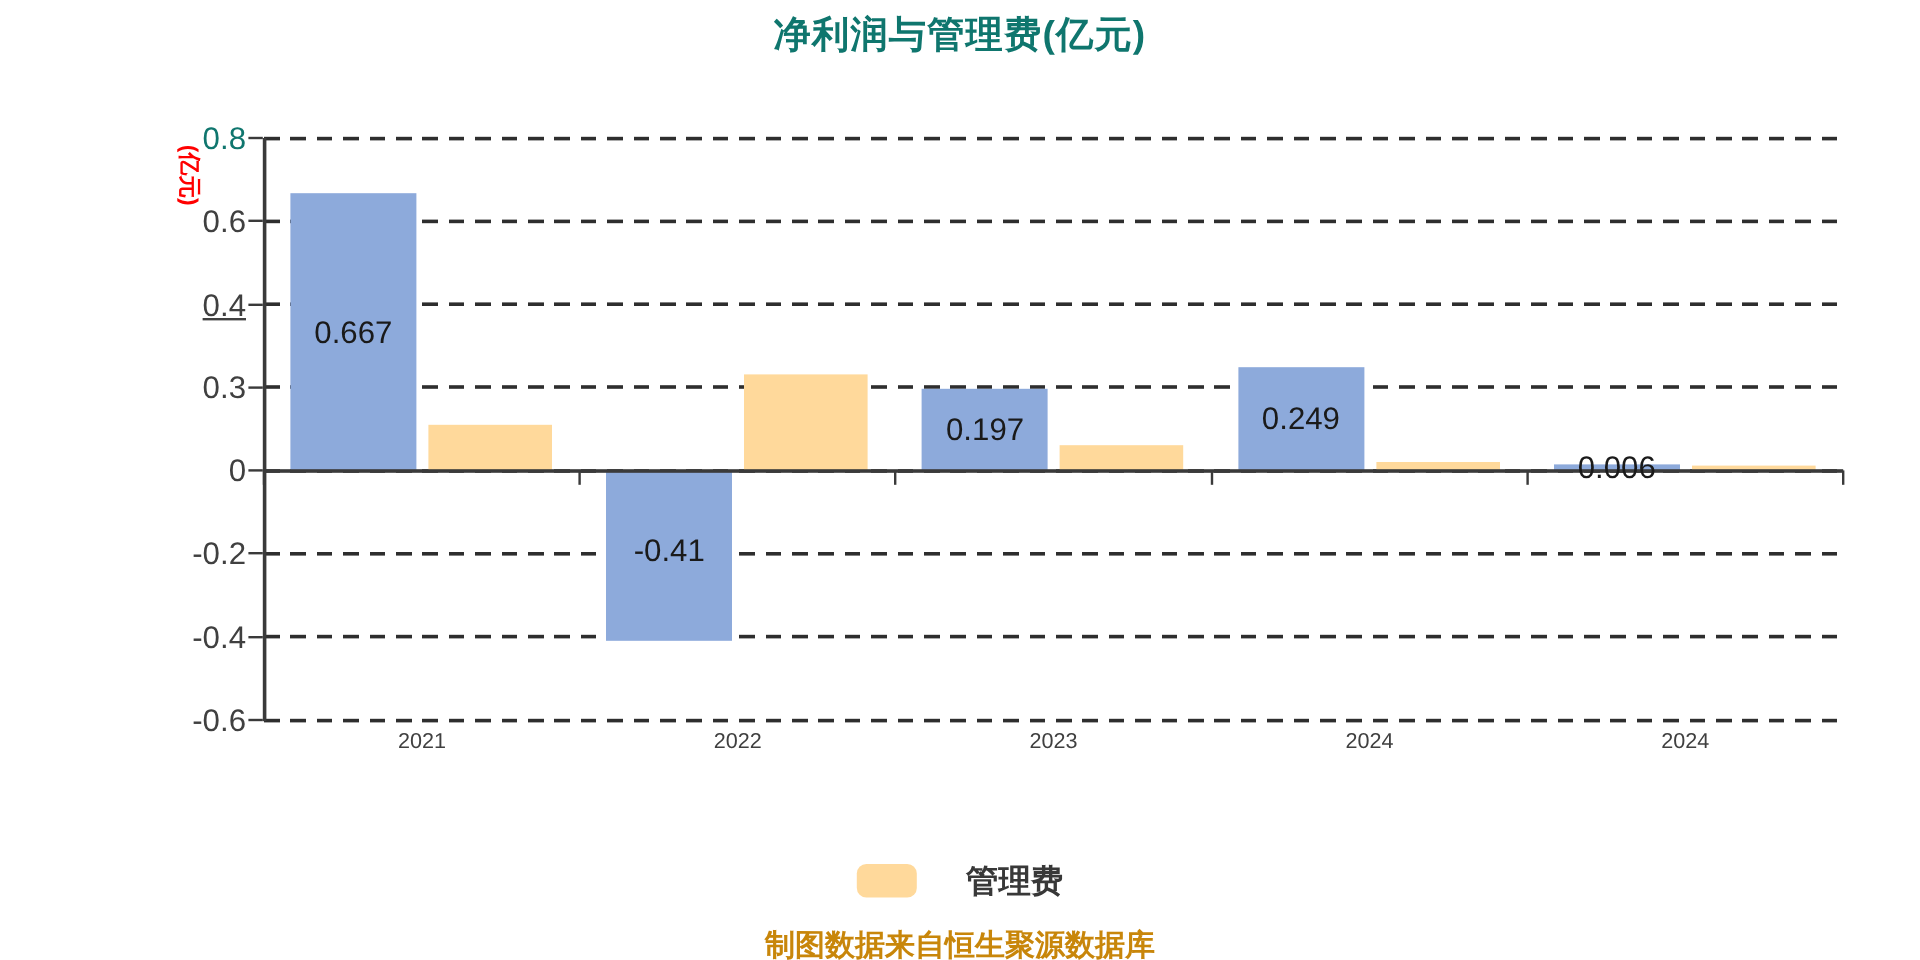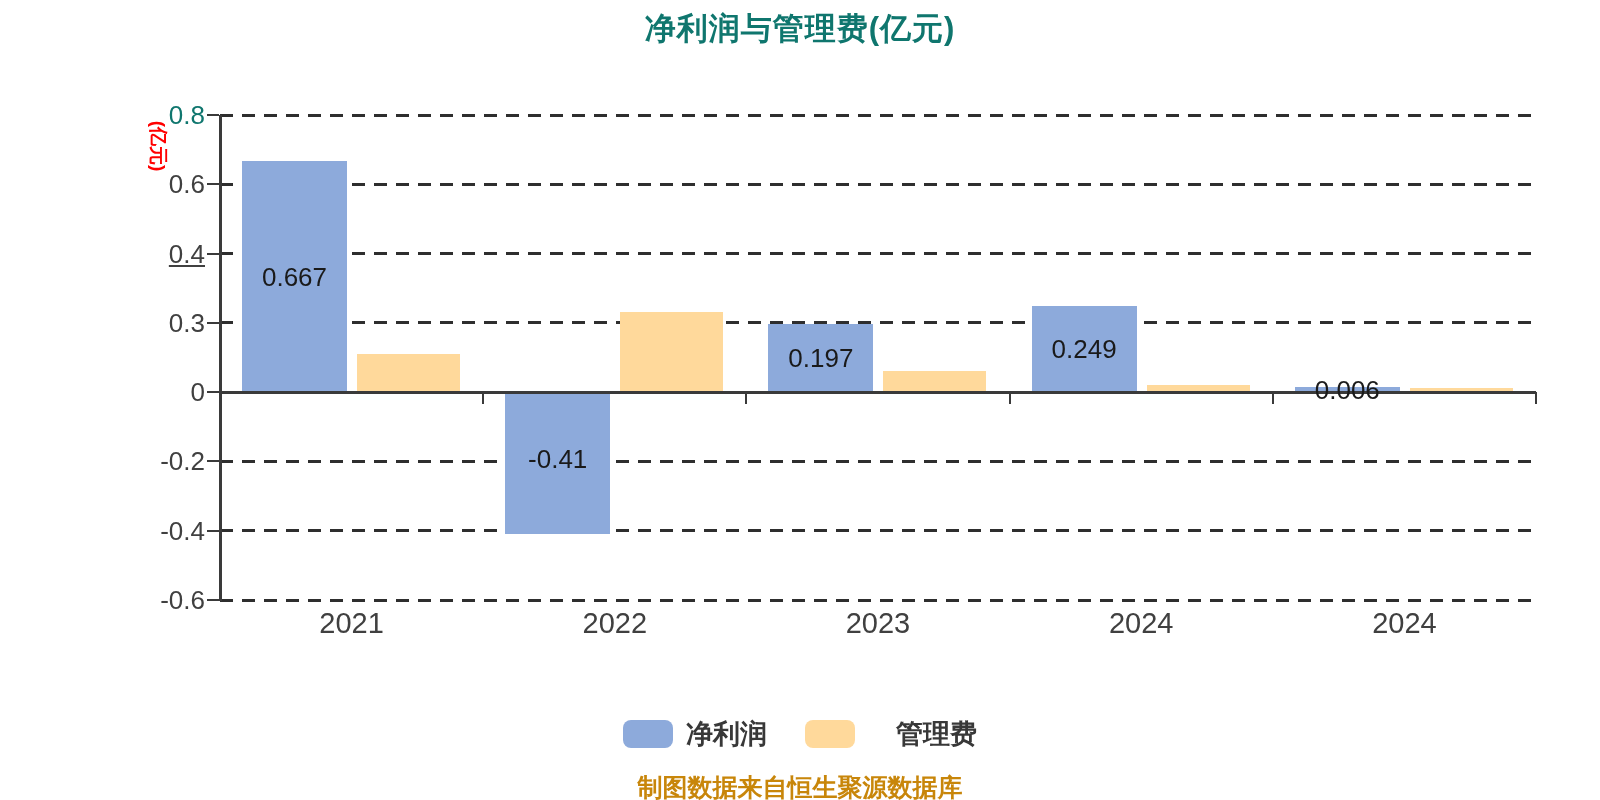--- a/index.html
+++ b/index.html
@@ -25,21 +25,21 @@
   .bar{position:absolute;z-index:2;}
   .bar-label{
     position:absolute;transform:translate(-50%,-50%);z-index:6;
     font-size:26px;white-space:nowrap;
   }
   .ylabel{
     position:absolute;left:40px;width:165px;text-align:right;
     font-size:26px;line-height:30px;height:30px;
   }
   .xlabel{
-    position:absolute;top:607px;text-align:center;font-size:29px;
+    position:absolute;top:607px;text-align:center;font-size:18px;
   }
   .legend{
     position:absolute;left:0;top:716px;width:1600px;
     display:flex;justify-content:center;align-items:center;gap:38px;
   }
   .legend-item{display:flex;align-items:center;gap:13px;cursor:default;}
   .legend-swatch{width:50px;height:28px;border-radius:8px;}
   .legend-label{font-size:27px;font-weight:600;}
   .footer{
     position:absolute;left:0;top:771px;width:1600px;text-align:center;
@@ -114,22 +114,18 @@
   <div id="xlabels">
       <div class="xlabel" style="left: 220px; width: 263.2px; color: rgb(64, 64, 64);">2021</div>
       <div class="xlabel" style="left: 483.2px; width: 263.2px; color: rgb(64, 64, 64);">2022</div>
       <div class="xlabel" style="left: 746.4px; width: 263.2px; color: rgb(64, 64, 64);">2023</div>
       <div class="xlabel" style="left: 1009.6px; width: 263.2px; color: rgb(64, 64, 64);">2024</div>
       <div class="xlabel" style="left: 1272.8px; width: 263.2px; color: rgb(64, 64, 64);">2024</div>
     </div>
 
   <div class="legend" id="legend">
       <div class="legend-item">
-        <span class="legend-swatch" style="background: rgb(141, 170, 219);"></span>
-        <span class="legend-label" style="color: rgb(56, 56, 56);">净利润</span>
-      </div>
-      <div class="legend-item">
         <span class="legend-swatch" style="background: rgb(255, 217, 155);"></span>
         <span class="legend-label" style="color: rgb(56, 56, 56); margin-left: 28px;">管理费</span>
       </div>
     </div>
   <div class="footer" style="color: rgb(200, 134, 10);">制图数据来自恒生聚源数据库</div>
 </div>
 
 </body></html>

